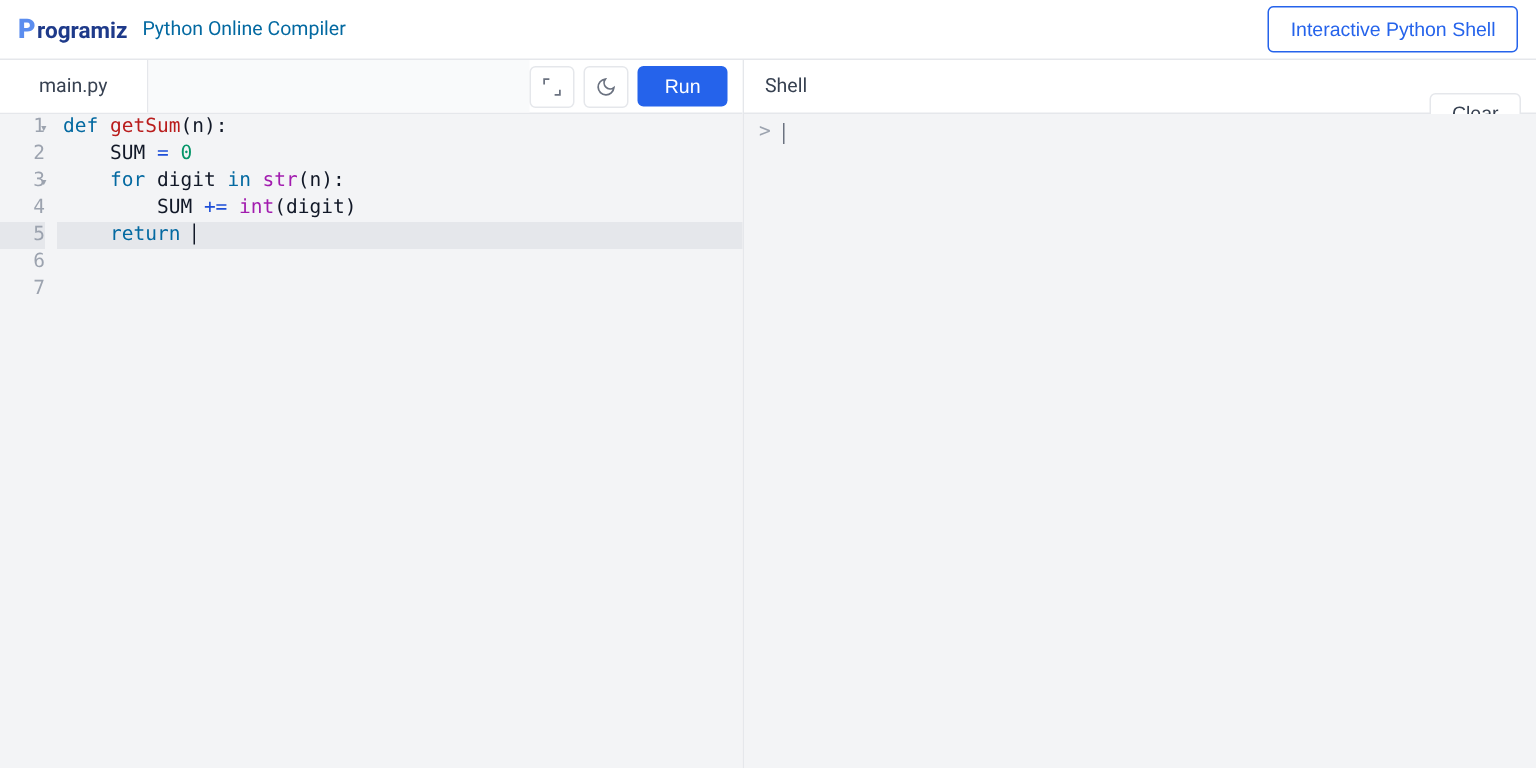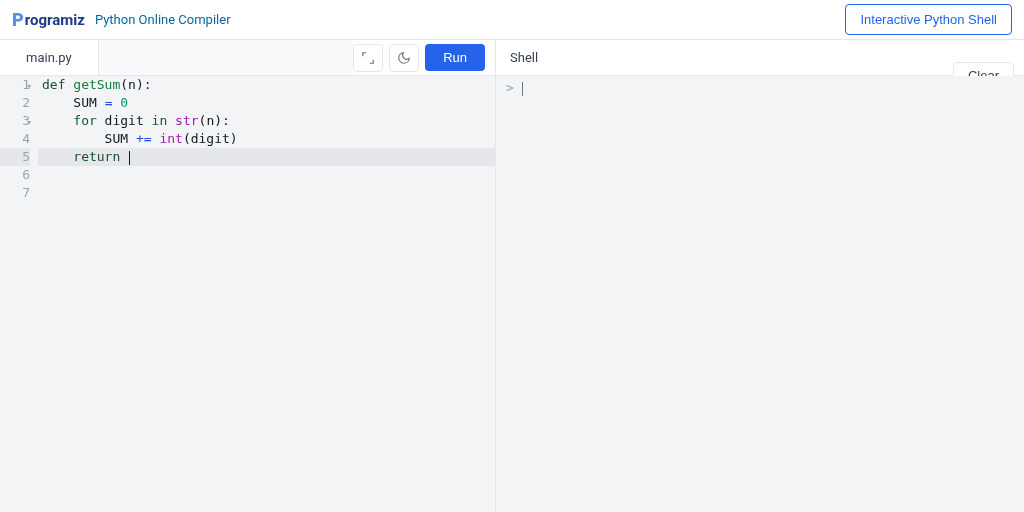--- a/index.html
+++ b/index.html
@@ -169,22 +169,22 @@
     background: #f3f4f6;
   }
   .code-line {
     height: 18px;
     white-space: pre;
     padding-left: 4px;
   }
   .code-line.active {
     background: #e5e7eb;
   }
-  .kw { color: #14532d; }
-  .fn { color: #15803d; }
+  .kw { color: #0369a1; }
+  .fn { color: #b91c1c; }
   .num { color: #059669; }
   .builtin { color: #a21caf; }
   .op { color: #1d4ed8; }
   .cursor {
     display: inline-block;
     width: 1px;
     height: 14px;
     background: #111827;
     vertical-align: middle;
     margin-left: 1px;

